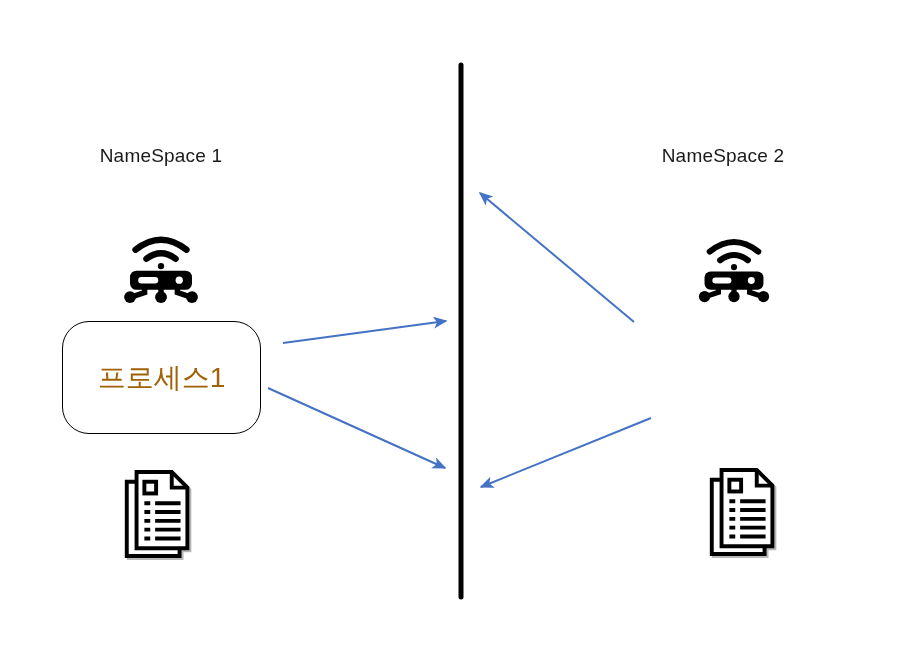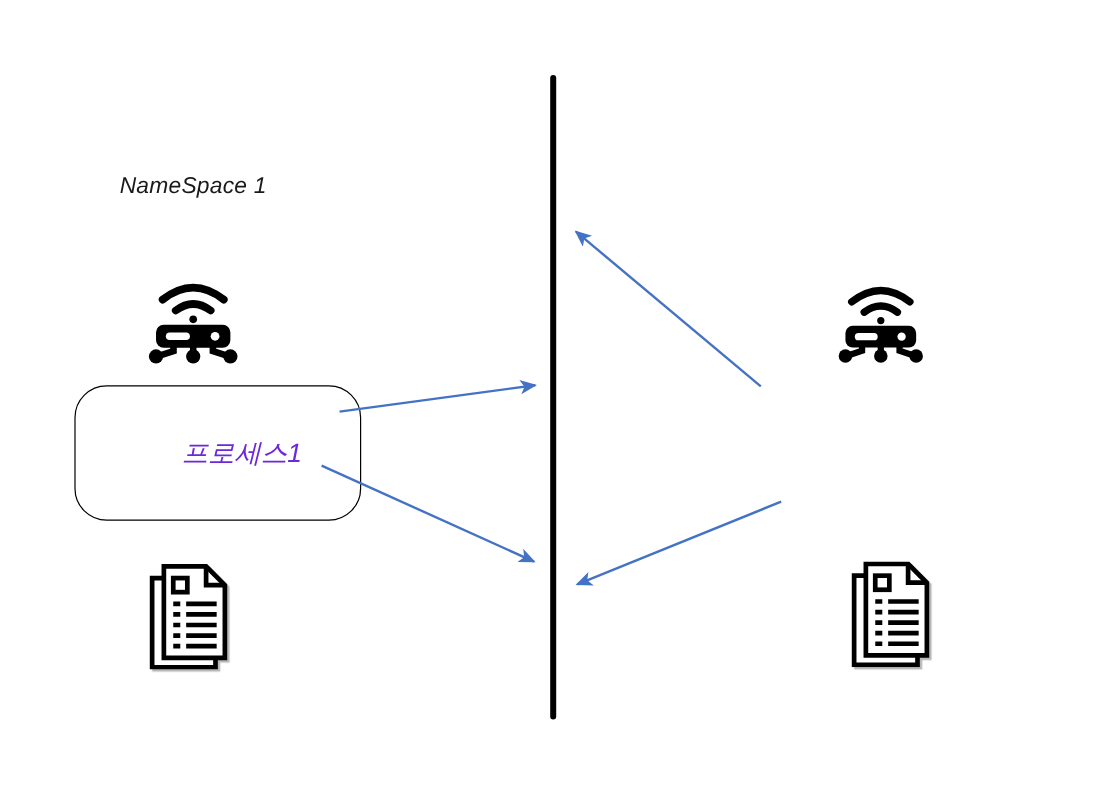--- a/index.html
+++ b/index.html
@@ -1,28 +1,27 @@
 <!DOCTYPE html>
 <html><head>
 <meta charset="utf-8">
 <style>
   html,body{margin:0;padding:0;background:#fff;}
   .stage{
     position:relative;width:820px;height:672px;background:#fff;overflow:hidden;
     font-family:"Liberation Sans","DejaVu Sans",sans-serif;
-    font-style:italic;
   }
   .ns-label{
     position:absolute;width:220px;text-align:center;
     font-size:19px;color:#1a1a1a;letter-spacing:.2px;white-space:nowrap;
   }
   .process-box{
     position:absolute;background:#fff;border:1.5px solid #000;border-radius:27px;
     display:flex;align-items:center;justify-content:center;
-    font-size:22px;color:#6d28d9;padding-left:40px;
+    font-size:28px;color:#a16207;
   }
   .icon{position:absolute;}
   .icon svg{display:block;width:100%;height:100%;}
   .doc-shadow{filter:drop-shadow(2.5px 2.5px 0 rgba(0,0,0,0.28));}
   #connector-layer{
     position:absolute;left:0;top:0;width:920px;height:672px;pointer-events:none;
   }
 </style>
 </head>
 <body>
@@ -55,20 +54,21 @@
   <div class="icon doc-shadow" style="left:122px;top:470px;width:78px;height:88px;">
     <svg viewBox="0 0 78 90" xmlns="http://www.w3.org/2000/svg">
       <path d="M4 12 H58 V88 H4 Z" fill="#fff" stroke="#000" stroke-width="4"></path>
       <path d="M14 2 H50 L66 18 V80 H14 Z" fill="#fff" stroke="#000" stroke-width="4"></path>
       <path d="M50 2 V18 H66" fill="none" stroke="#000" stroke-width="4"></path>
       <rect x="22" y="12" width="12" height="12" fill="none" stroke="#000" stroke-width="4"></rect>
       <path d="M22 34 h6 M33 34 h26 M22 43 h6 M33 43 h26 M22 52 h6 M33 52 h26 M22 61 h6 M33 61 h26 M22 70 h6 M33 70 h26" fill="none" stroke="#000" stroke-width="4"></path>
     </svg>
   </div>
 
+  <div class="ns-label" style="left:613px;top:145px;">NameSpace 2</div>
 
   <div class="icon" style="left:695px;top:233px;width:78px;height:70px;">
     <svg viewBox="0 0 90 80" xmlns="http://www.w3.org/2000/svg">
       <path d="M17 21 Q45 -1 73 21" fill="none" stroke="#000" stroke-width="7" stroke-linecap="round"></path>
       <path d="M29 31 Q45 19 61 31" fill="none" stroke="#000" stroke-width="7" stroke-linecap="round"></path>
       <circle cx="45" cy="39" r="3.5"></circle>
       <rect x="11" y="44" width="68" height="21" rx="7"></rect>
       <rect x="20" y="51" width="22" height="7" rx="3.5" fill="#fff"></rect>
       <circle cx="65" cy="54.5" r="4" fill="#fff"></circle>
       <path d="M27 64 V68 L12 73" fill="none" stroke="#000" stroke-width="6"></path>

